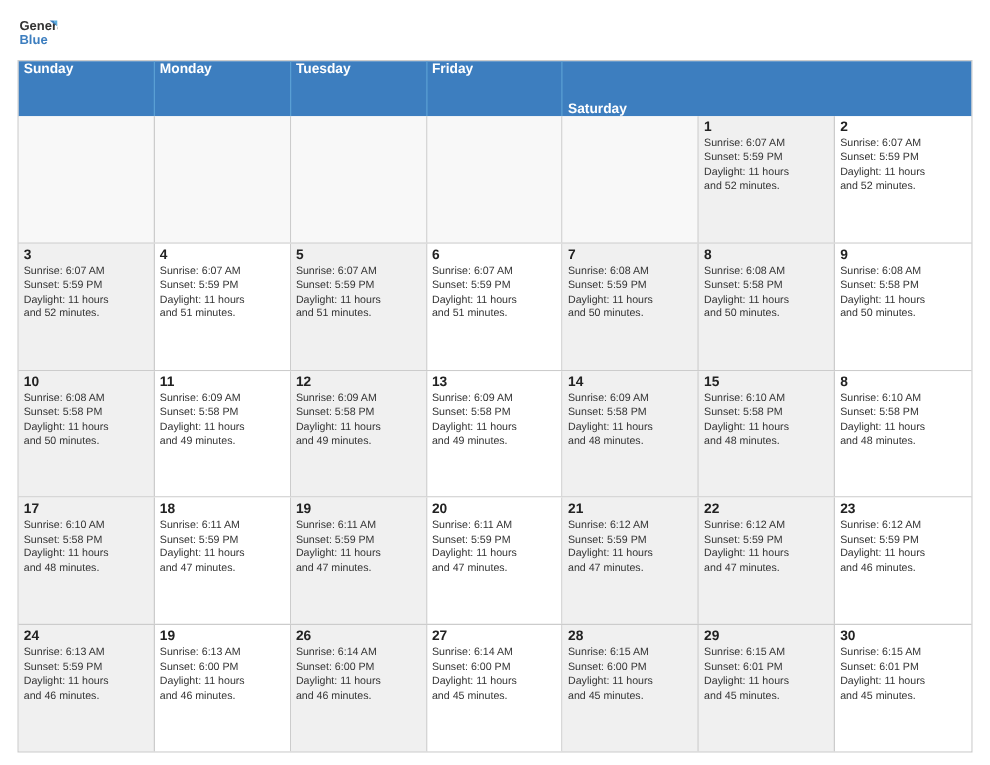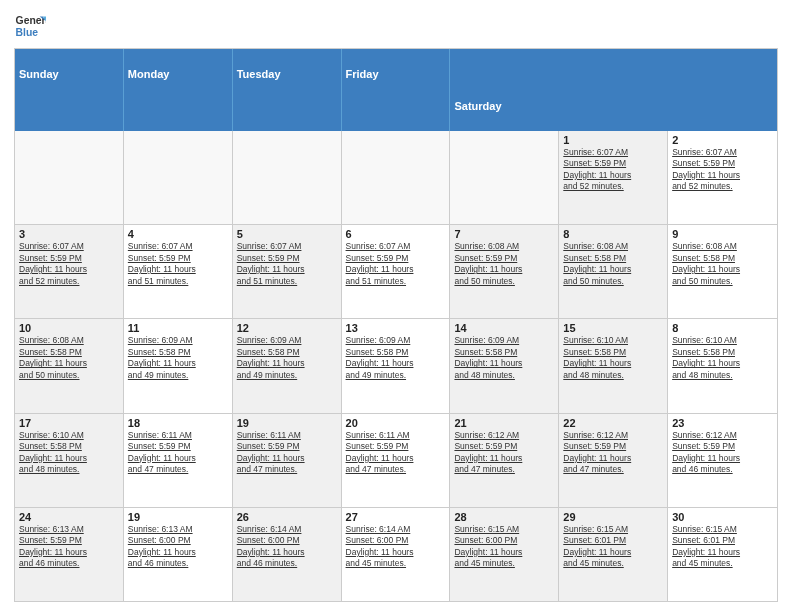--- a/index.html
+++ b/index.html
@@ -52,21 +52,21 @@
     }
     .cal-header {
       display: grid;
       grid-template-columns: repeat(7, 1fr);
       background: #3d7ebf;
     }
     .cal-header-cell {
       color: #fff;
       font-size: 11px;
       font-weight: bold;
-      padding: 19px 4px;
+      padding: 0 4px;
       text-align: left;
       border-right: 1px solid #5a9fd4;
     }
     .cal-header-cell:last-child { border-right: none; margin-top: 32px; }
     .cal-body {
       flex: 1;
       display: flex;
       flex-direction: column;
     }
     .cal-row {
@@ -92,21 +92,20 @@
       font-size: 11px;
       font-weight: bold;
       color: #222;
       display: block;
       margin-bottom: 1px;
     }
     .day-info {
       font-size: 8.5px;
       color: #333;
       line-height: 1.35;
-      text-decoration: underline;
     }
   </style>
 </head>
 <body>
 
 <div class="page">
   <div class="header">
     <div class="logo">
       <svg class="logo-icon" viewBox="0 0 40 40">
         <text x="2" y="18" font-size="13" font-weight="bold" fill="#333" font-family="Arial">General</text>

